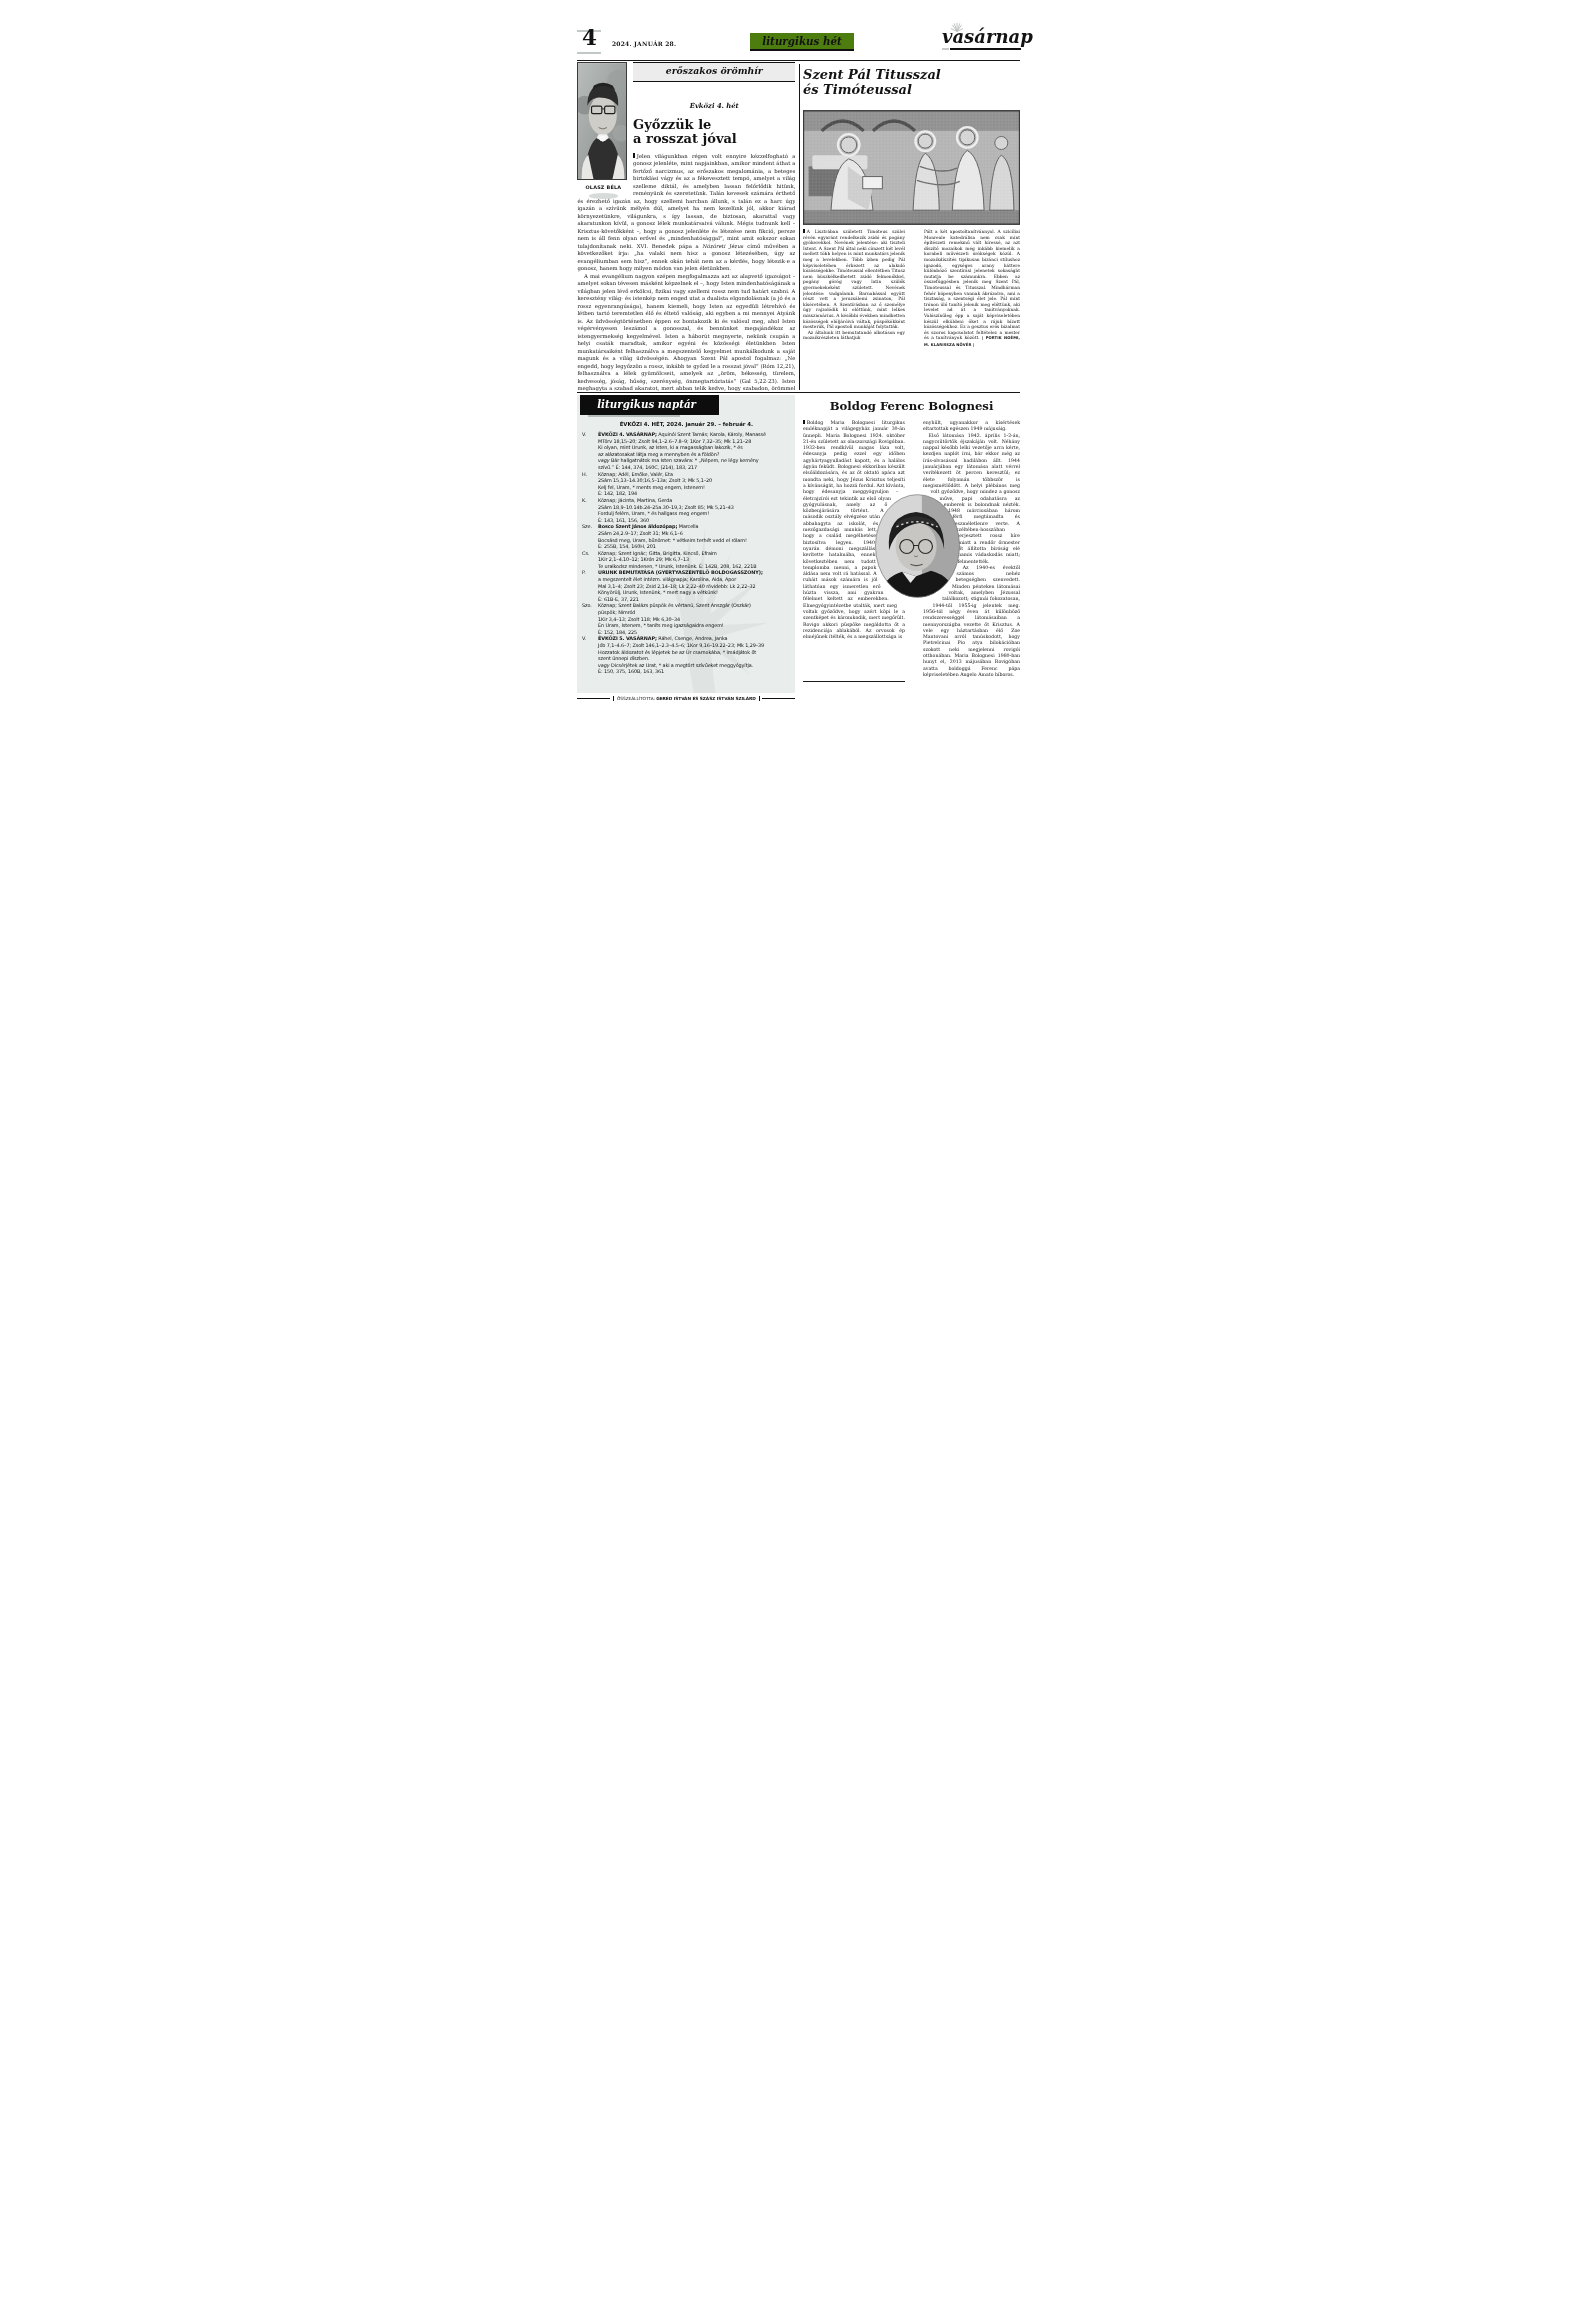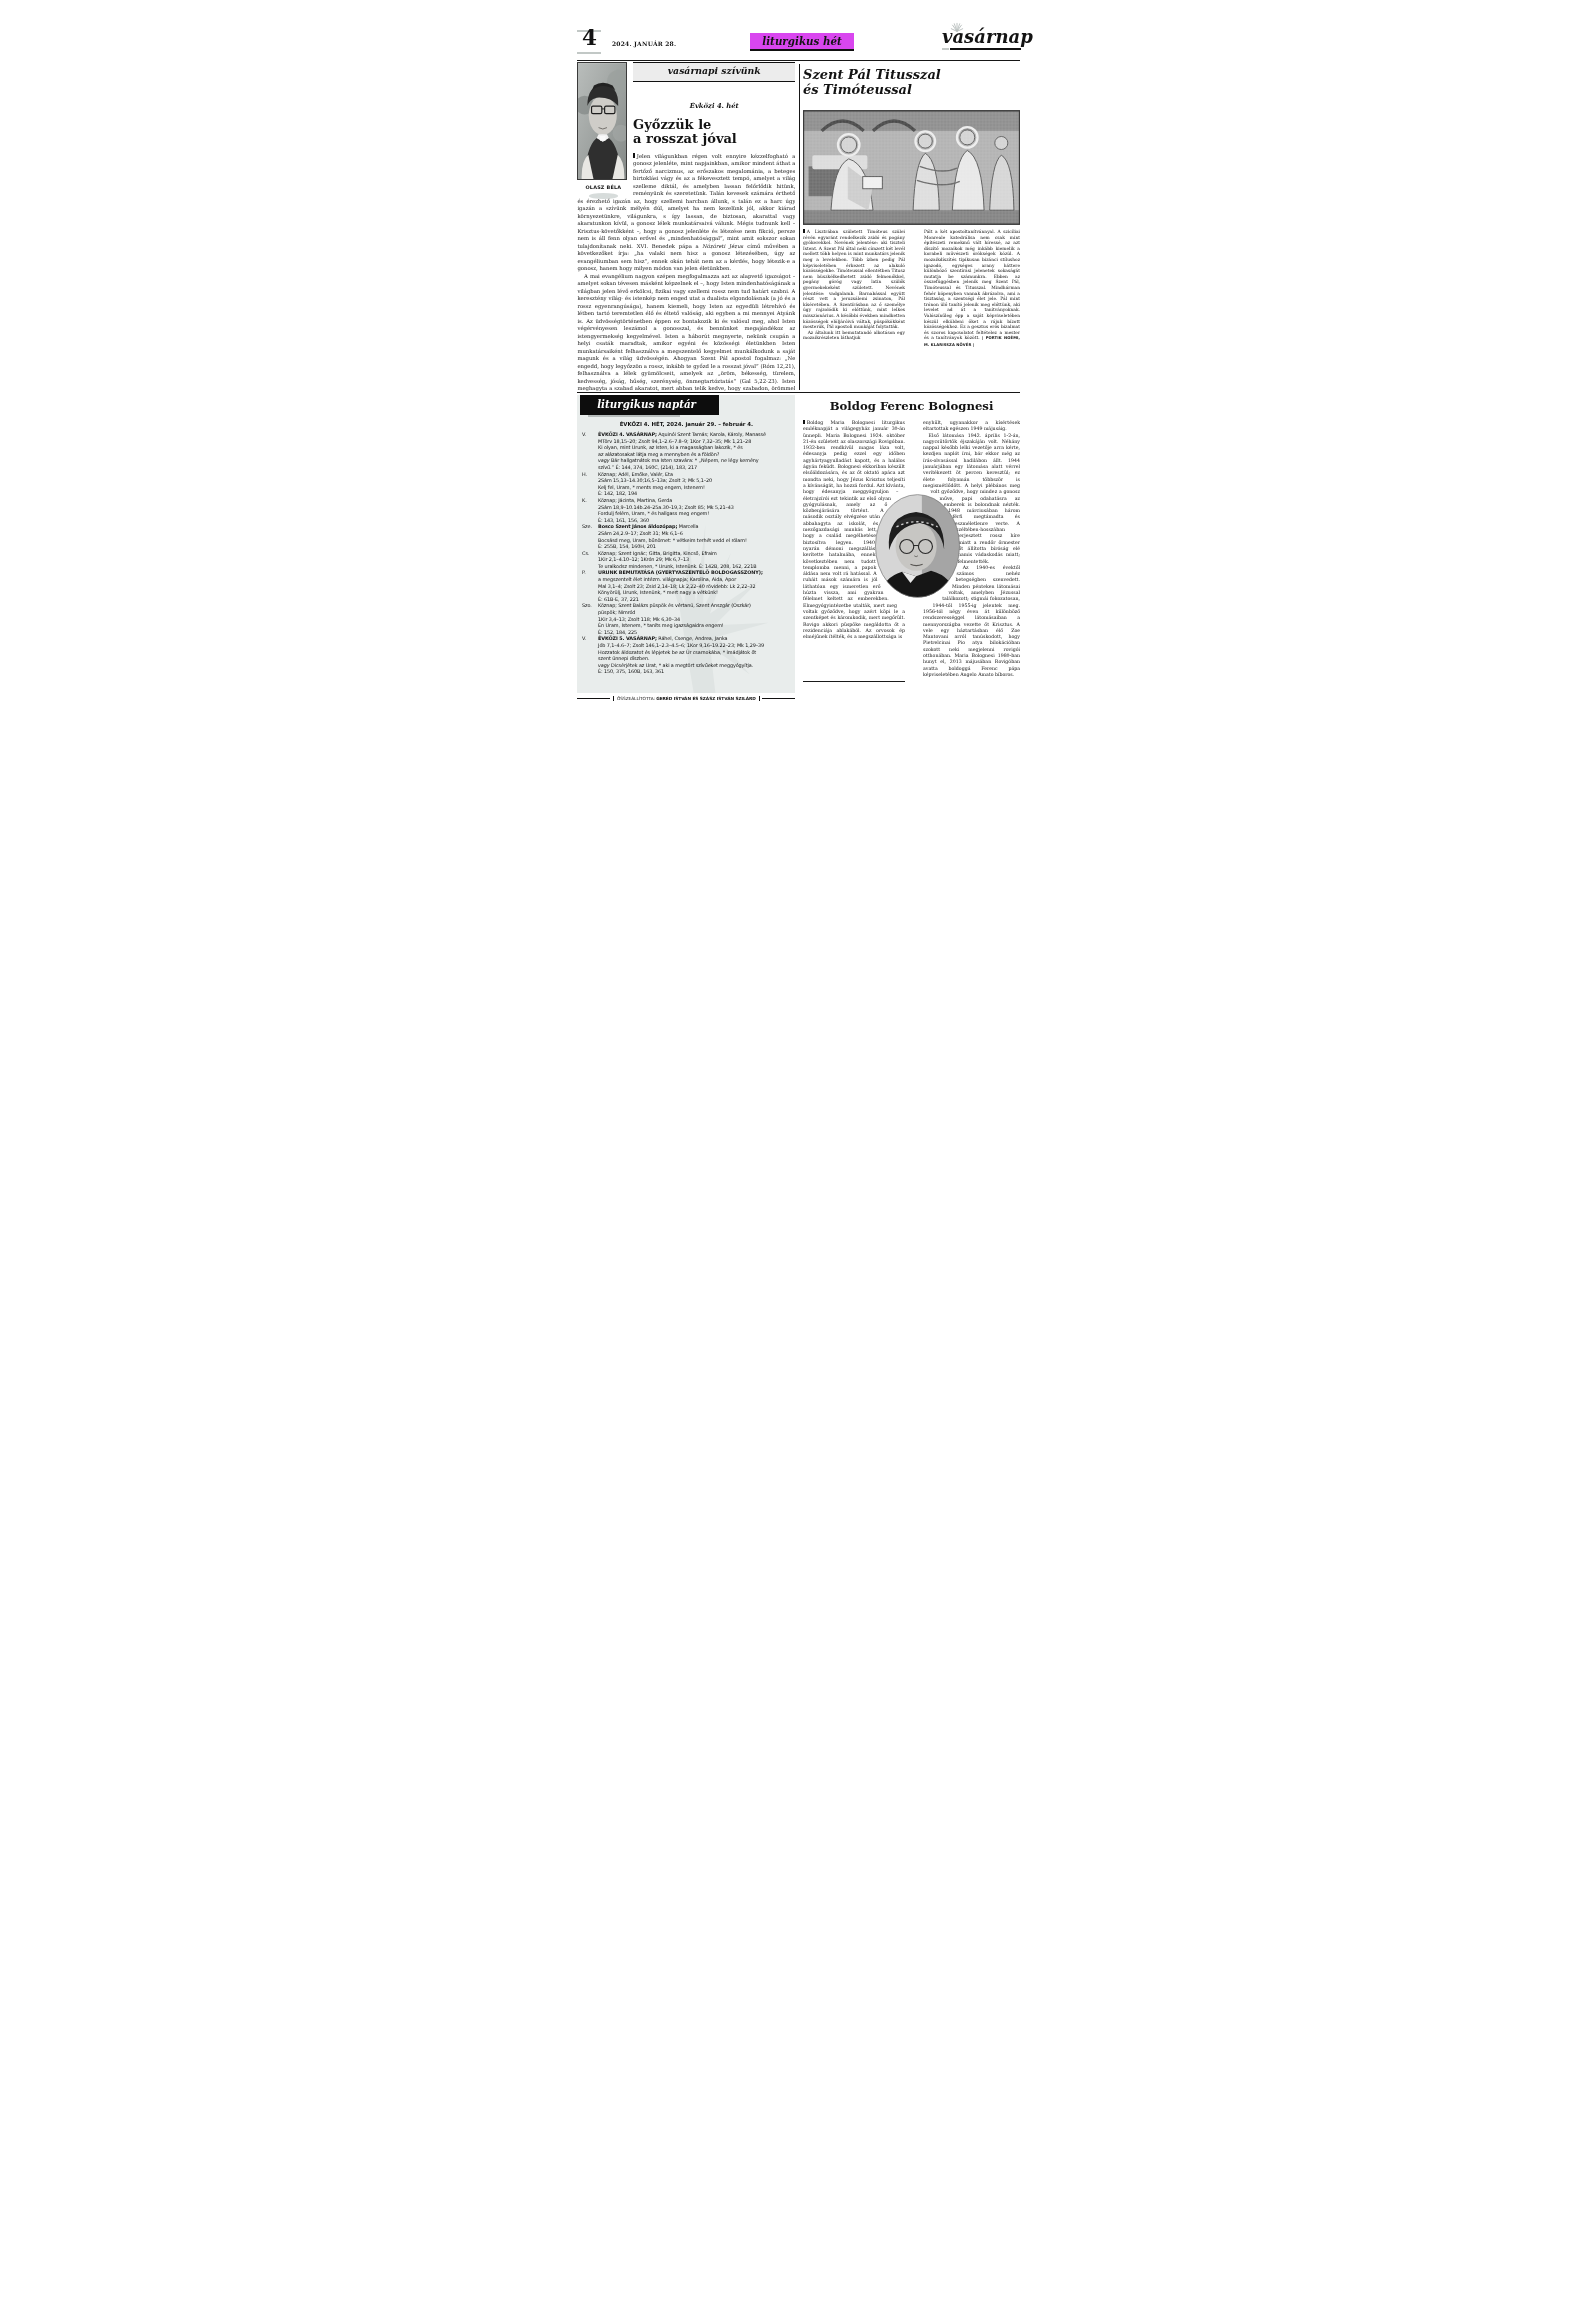--- a/index.html
+++ b/index.html
@@ -7,21 +7,21 @@
   body { font-family:"DejaVu Serif", serif; color:#131313; }
   #page { position:relative; width:499px; height:724px; margin:0 auto; background:#fff; overflow:hidden; }
 
   .hrule { position:absolute; background:#161616; height:0.9px; }
   .vrule { position:absolute; background:#161616; width:0.7px; }
 
   
   .tick { position:absolute; width:24px; height:2.3px; background:#c2c8c6; }
   #page-number { position:absolute; left:34px; top:27px; font-size:21.5px; font-weight:bold; line-height:1; }
   #issue-date { position:absolute; left:64px; top:40px; font-size:6px; font-weight:bold; letter-spacing:0.2px; }
-  #section-box { position:absolute; left:202px; top:33px; width:104px; height:18px; background:#d946ef;
+  #section-box { position:absolute; left:202px; top:33px; width:104px; height:18px; background:#4d7c0f;
                  border-bottom:2.3px solid #111; text-align:center; font-style:italic; font-weight:bold;
                  font-size:10.3px; line-height:16px; }
   #masthead { position:absolute; left:394px; top:28px; width:79px; text-align:right; }
   #masthead .word { position:relative; display:inline-block; font-style:italic; font-weight:bold; font-size:18px; line-height:18.7px; }
   #masthead .sun { position:absolute; left:7.5px; top:-5.6px; }
   #masthead .mast-bar { display:flex; align-items:center; height:2.3px; margin-top:0.9px; }
   #masthead .mast-bar .g { width:6.5px; height:1.9px; background:#c5cac8; margin-right:1.4px; }
   #masthead .mast-bar .b { flex:1; height:2.3px; background:#111; }
 
   
@@ -147,21 +147,21 @@
           <path d="M14 252 Q16 180 40 160 L53 168 L66 160 Q90 180 93 252 Z" fill="#2f2f2f"></path>
           <path d="M40 160 L53 168 L66 160 L62 152 L44 152 Z" fill="#f2f2f2"></path>
           <rect x="47" y="156" width="12" height="10" fill="#fafafa"></rect>
           <path d="M8 252 Q6 210 22 196 L34 252 Z" fill="#e8e7e3"></path>
           <path d="M99 252 Q101 210 85 196 L73 252 Z" fill="#e8e7e3"></path>
         </svg>
       </div>
       <div class="a1-author">OLASZ BÉLA</div>
       <div class="a1-ellipse"></div>
     </div>
-    <div class="vo-box">vasárnapi szívünk</div>
+    <div class="vo-box">erőszakos örömhír</div>
     <div class="evkozi">Évközi 4. hét</div>
     <div class="a1-title">
       <span>Győzzük le</span><br>
       <span>a rosszat jóval</span>
     </div>
 
   <p><span class="seg-m"></span><span>Jelen világunkban régen volt ennyire kézzelfogható a gonosz jelenléte, mint napjainkban, amikor mindent áthat a fertőző narcizmus, az erőszakos megalománia, a beteges birtoklási vágy és az a fékevesztett tempó, amelyet a világ szelleme diktál, és amelyben lassan felőrlődik hitünk, reményünk és szeretetünk. Talán kevesek számára érthető és érezhető igazán az, hogy szellemi harcban állunk, s talán ez a harc úgy igazán a szívünk mélyén dúl, amelyet ha nem kezelünk jól, akkor kiárad környezetünkre, világunkra, s így lassan, de biztosan, akarattal vagy akaratunkon kívül, a gonosz lélek munkatársaivá válunk. Mégis tudnunk kell – Krisztus-követőkként –, hogy a gonosz jelenléte és létezése nem fikció, persze nem is áll fenn olyan erővel és „mindenhatósággal”, mint amit sokszor sokan tulajdonítanak neki. XVI. Benedek pápa a </span><span class="seg-i">Názáreti Jézus</span><span> című művében a következőket írja: „ha valaki nem hisz a gonosz létezésében, úgy az evangéliumban sem hisz”, ennek okán tehát nem az a kérdés, hogy létezik-e a gonosz, hanem hogy milyen módon van jelen életünkben.</span></p>
       <p><span>A mai evangélium nagyon szépen megfogalmazza azt az alapvető igazságot – amelyet sokan tévesen másként képzelnek el –, hogy Isten mindenhatóságának a világban jelen lévő erkölcsi, fizikai vagy szellemi rossz nem tud határt szabni. A keresztény világ- és istenkép nem enged utat a dualista elgondolásnak (a jó és a rossz egyenrangúsága), hanem kiemeli, hogy Isten az egyedüli létrehívó és létben tartó teremtetlen élő és éltető valóság, aki egyben a mi mennyei Atyánk is. Az üdvösségtörténetben éppen ez bontakozik ki és valósul meg, ahol Isten végérvényesen leszámol a gonosszal, és bennünket megajándékoz az istengyermekség kegyelmével. Isten a háborút megnyerte, nekünk csupán a helyi csaták maradtak, amikor egyéni és közösségi életünkben Isten munkatársaiként felhasználva a megszentelő kegyelmet munkálkodunk a saját magunk és a világ üdvösségén. Ahogyan Szent Pál apostol fogalmaz: „Ne engedd, hogy legyőzzön a rossz, inkább te győzd le a rosszat jóval” (Róm 12,21), felhasználva a lélek gyümölcseit, amelyek az „öröm, békesség, türelem, kedvesség, jóság, hűség, szerénység, önmegtartóztatás” (Gal 5,22-23). Isten meghagyta a szabad akaratot, mert abban telik kedve, hogy szabadon, örömmel és szeretettel választjuk őt, mint minden élet forrását, és éppen – kötődve a múlt heti evangéliumhoz – ez a szívbéli hűség, amely a tiszta szív sajátja, segít megőrizni a vele való kapcsolat épségét, amelyből aztán merítünk, töltekezünk, és amelyből gyümölcsöt, jó gyümölcsöt termünk.</span></p>
     </div>
 

